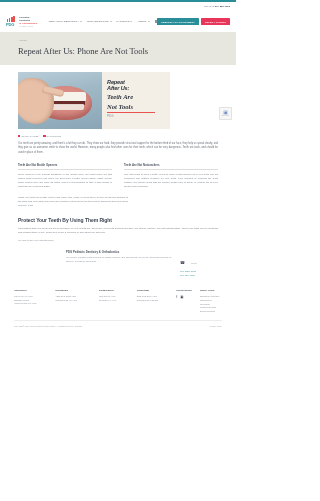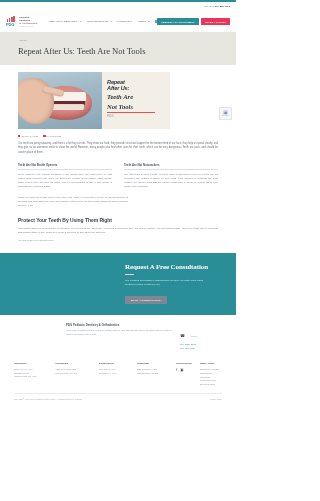--- a/index.html
+++ b/index.html
@@ -226,21 +226,21 @@
     </div>
 
     <div class="head-btns">
       <div class="btn-appt">REQUEST AN APPOINTMENT</div>
       <div class="btn-refer">REFER A PATIENT</div>
     </div>
   </div>
 
   <div class="hero-band">
     <div class="crumb">&gt; BLOG</div>
-    <div class="post-title">Repeat After Us: Teeth Are Not Tools</div>
+    <div class="post-title">Repeat After Us: Phone Are Not Tools</div>
   </div>
 
   <div class="article">
 
     <div class="feature-img">
       <div class="fi-left">
         <div class="mouth"></div>
         <div class="dark-gap"></div>
         <div class="teeth-up"></div>
         <div class="teeth-lo"></div>
@@ -286,28 +286,20 @@
       </div>
     </div>
 
     <div class="full-p">Using your teeth as a bottle opener can easily chip, crack, or break them, as well as injuring damage to the teeth and even again can seem so practical, but it's not out of their proper alignment and wear down properly. It will</div>
 
     <div class="sect-h">Protect Your Teeth By Using Them Right</div>
     <div class="sect-p">Understand that your teeth are the living tissue of your mouth too. Don't use your teeth as tools and they are strong, but they are not indestructible. Treat your teeth well by brushing and flossing twice a day. Come see us for a checkup or ask about our services.</div>
     <div class="sect-note">We look to see our patients smile!</div>
   </div>
 
-  <div class="cta">
-    <div class="cta-inner">
-      <div class="cta-h">Request A Free Consultation</div>
-      <div class="cta-rule"></div>
-      <div class="cta-p">Our Certified Specialists in Orthodontics will help you deter mine which treatment option is right for you.</div>
-      <div class="cta-btn">BOOK A CONSULTATION</div>
-    </div>
-  </div>
 
   <div class="footer">
     <div class="f-top">
       <div class="f-brand-blk">
         <div class="f-brand-name">PDG Pediatric Dentistry &amp; Orthodontics</div>
         <div class="f-brand-p">We provide pediatric dental services for infants, children, and adolescents, as well as orthodontic services for children, teenagers, and adults.</div>
       </div>
       <div class="f-contact">
         <div>
           <span class="f-phone-ico">☎</span>

